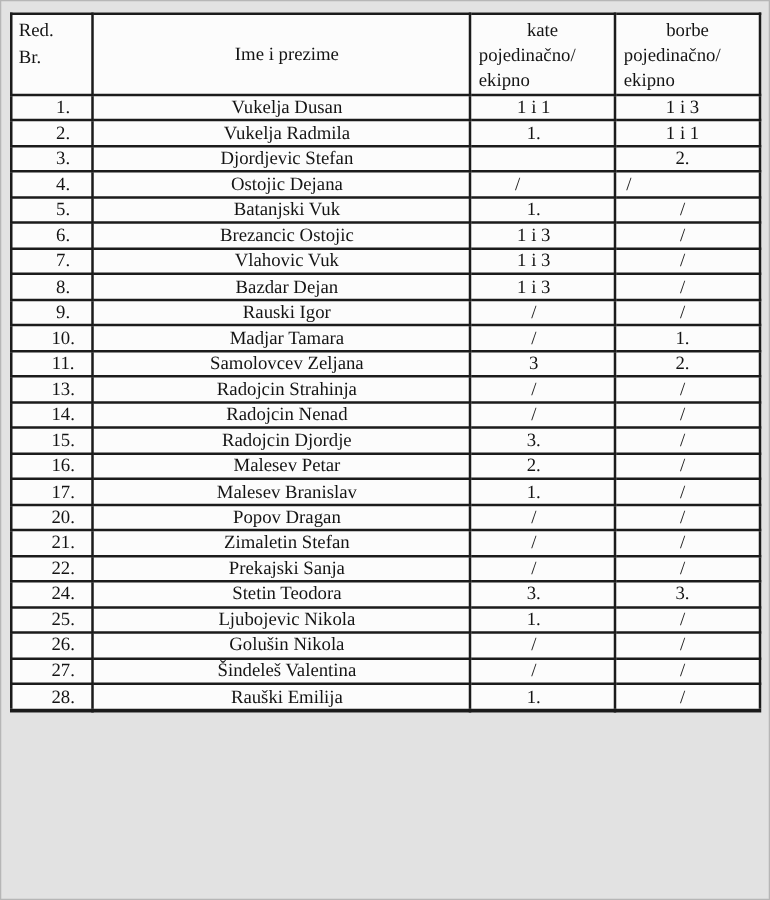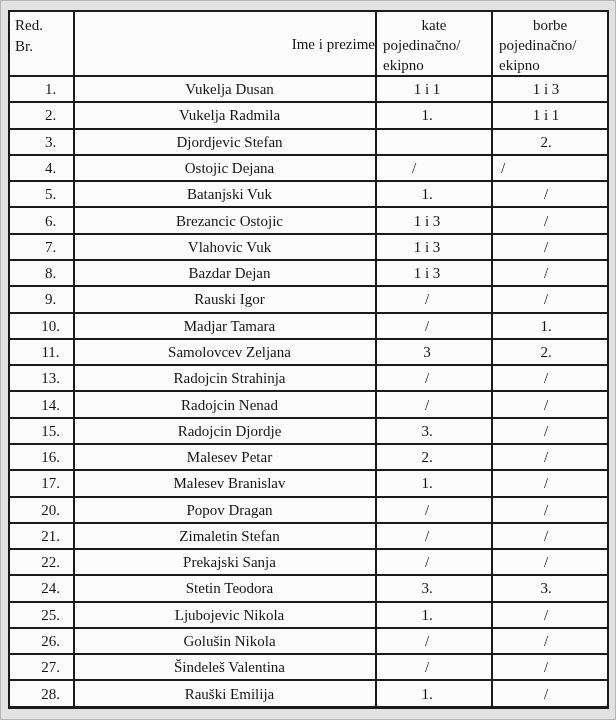--- a/index.html
+++ b/index.html
@@ -10,38 +10,38 @@
     position:relative; width:616px; height:720px; overflow:hidden;
     background:var(--page-bg);
     font-family:"Liberation Serif","DejaVu Serif",serif;
     color:var(--text);
   }
   .page-edge{
     position:absolute; inset:0; border:1px solid var(--edge); pointer-events:none; opacity:.8;
   }
   table.results{
     position:absolute; left:8px; top:10px;
-    width:601px; height:699px;
+    width:601px; height:560px;
     border-collapse:collapse; table-layout:fixed;
     background:var(--table-bg);
     border:2px solid var(--border);
     border-bottom-width:3px;
   }
   td{
     border:2px solid var(--border);
     font-size:15px; line-height:18px;
     vertical-align:middle;
     overflow:hidden; white-space:nowrap;
     padding:0;
   }
   thead tr{height:64px;}
   
   .h-rednum{vertical-align:top; text-align:left; padding:3px 2px 0 5px; line-height:21px;}
   .h-rednum .line{display:block;}
-  .h-name{vertical-align:middle; text-align:right; padding-left:9px;}
+  .h-name{vertical-align:middle; text-align:center; padding-left:9px;}
   .h-multi{vertical-align:top; text-align:left; padding-top:3px; line-height:20px;}
   .h-multi .line1{display:block; text-align:center;}
   .h-multi .line{display:block; padding-left:6px;}
   
   .c-num{text-align:center; padding-left:18px;}
   .c-name{text-align:center; padding-left:9px;}
   .c-kate{text-align:center; padding-right:14px;}
   .c-borbe{text-align:center; padding-right:8px;}
   
   td.a-shiftleft{padding-right:40px;}

